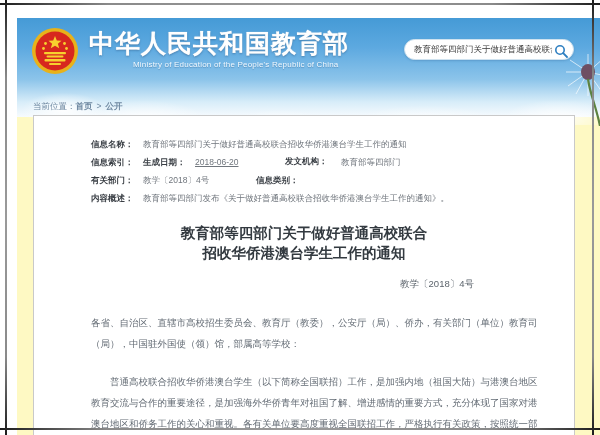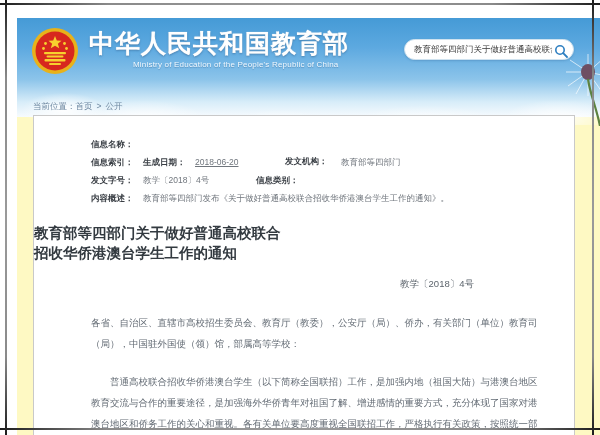--- a/index.html
+++ b/index.html
@@ -51,36 +51,36 @@
   .search-input { position:absolute; left:9px; top:0; width:138px; height:19px;
     border:none; outline:none; background:transparent;
     font-size:8.5px; color:#3a3a3a; font-family:inherit; }
   .search-icon { position:absolute; right:5px; top:3.5px; width:14px; height:14px; cursor:pointer; }
 
   .dandelion { position:absolute; right:-6px; top:36px; width:56px; height:72px; }
 
   
   .breadcrumb { position:absolute; left:16px; top:83px; font-size:8.5px;
     color:#6d87a0; z-index:5; white-space:nowrap; }
-  .breadcrumb a { color:#6d87a0; text-decoration:none; cursor:pointer; }
+  .breadcrumb a { color:#6d87a0; text-decoration:none; cursor:pointer;font-weight:bold; }
   .crumb-sep { margin:0 4px; }
 
   
   .card { position:absolute; left:16px; top:97px; width:542px; height:340px;
     background:#ffffff; border:1px solid #c9c9c9; border-bottom:none; z-index:4; }
 
   .info { margin:19px 28px 0 57px; font-size:8.5px; line-height:18px; color:#70767d; }
   .info-row { display:flex; }
   .ilabel { font-weight:bold; color:#3a3f45; flex:0 0 52px; }
   .ilabel.w56 { flex:0 0 56px;font-family:Liberation Mono, monospace; }
   .ival-1 { flex:0 0 113px; }
   .ival-2 { flex:0 0 90px;text-decoration:underline; }
   .ival { flex:1 1 auto; }
 
-  .doc-title { margin-top:16px; font-size:14.5px; font-weight:bold;
+  .doc-title { margin-top:16px; text-align:center; font-size:14.5px; font-weight:bold;
     color:#333a40; line-height:20px; }
   .doc-number { margin-top:15px; text-align:right; padding-right:100px;
     font-size:9.5px; color:#5c646c; }
 
   .doc-body { margin:21px 30px 0 57px; font-size:9.5px; line-height:21px; color:#646c75; }
   .doc-para { margin-top:17px; text-indent:2em; }
 </style>
 </head>
 <body>
 
@@ -138,30 +138,31 @@
 
   <div class="breadcrumb">
     <span>当前位置：</span><a>首页</a><span class="crumb-sep">&gt;</span><a>公开</a>
   </div>
 
   <div class="card">
 
     <div class="info">
       <div class="info-row">
         <span class="ilabel">信息名称：</span>
+        <span class="ival">教育部等四部门关于做好普通高校联合招收华侨港澳台学生工作的通知</span>
       </div>
       <div class="info-row">
         <span class="ilabel">信息索引：</span>
         <span class="ilabel">生成日期：</span>
         <span class="ival-2">2018-06-20</span>
         <span class="ilabel w56">发文机构：</span>
         <span class="ival">教育部等四部门</span>
       </div>
       <div class="info-row">
-        <span class="ilabel">发文字号：</span>
+        <span class="ilabel">有关部门：</span>
         <span class="ival-1">教学〔2018〕4号</span>
         <span class="ilabel">信息类别：</span>
       </div>
       <div class="info-row">
         <span class="ilabel">内容概述：</span>
         <span class="ival">教育部等四部门发布《关于做好普通高校联合招收华侨港澳台学生工作的通知》。</span>
       </div>
     </div>
 
     <div class="doc-title">

